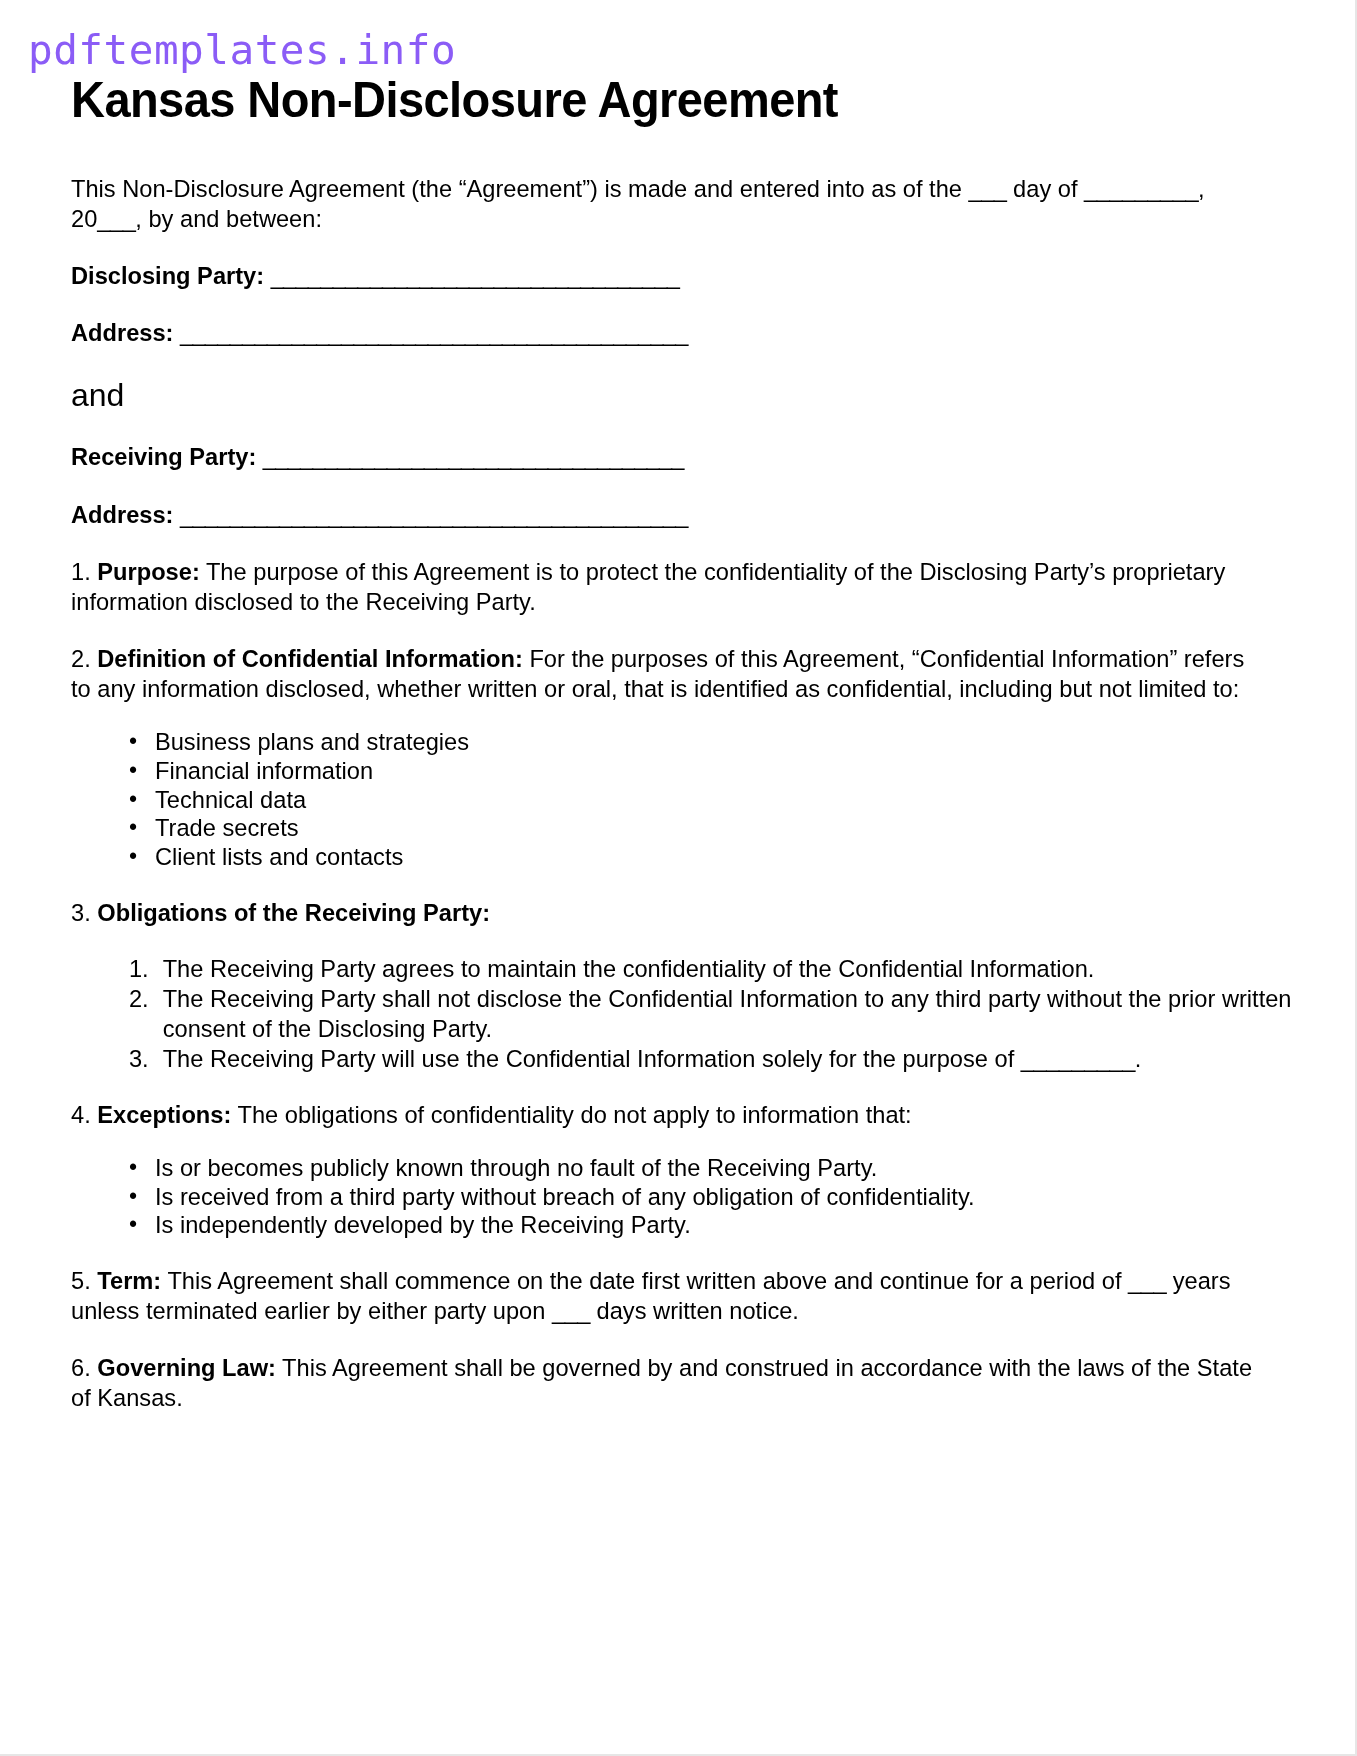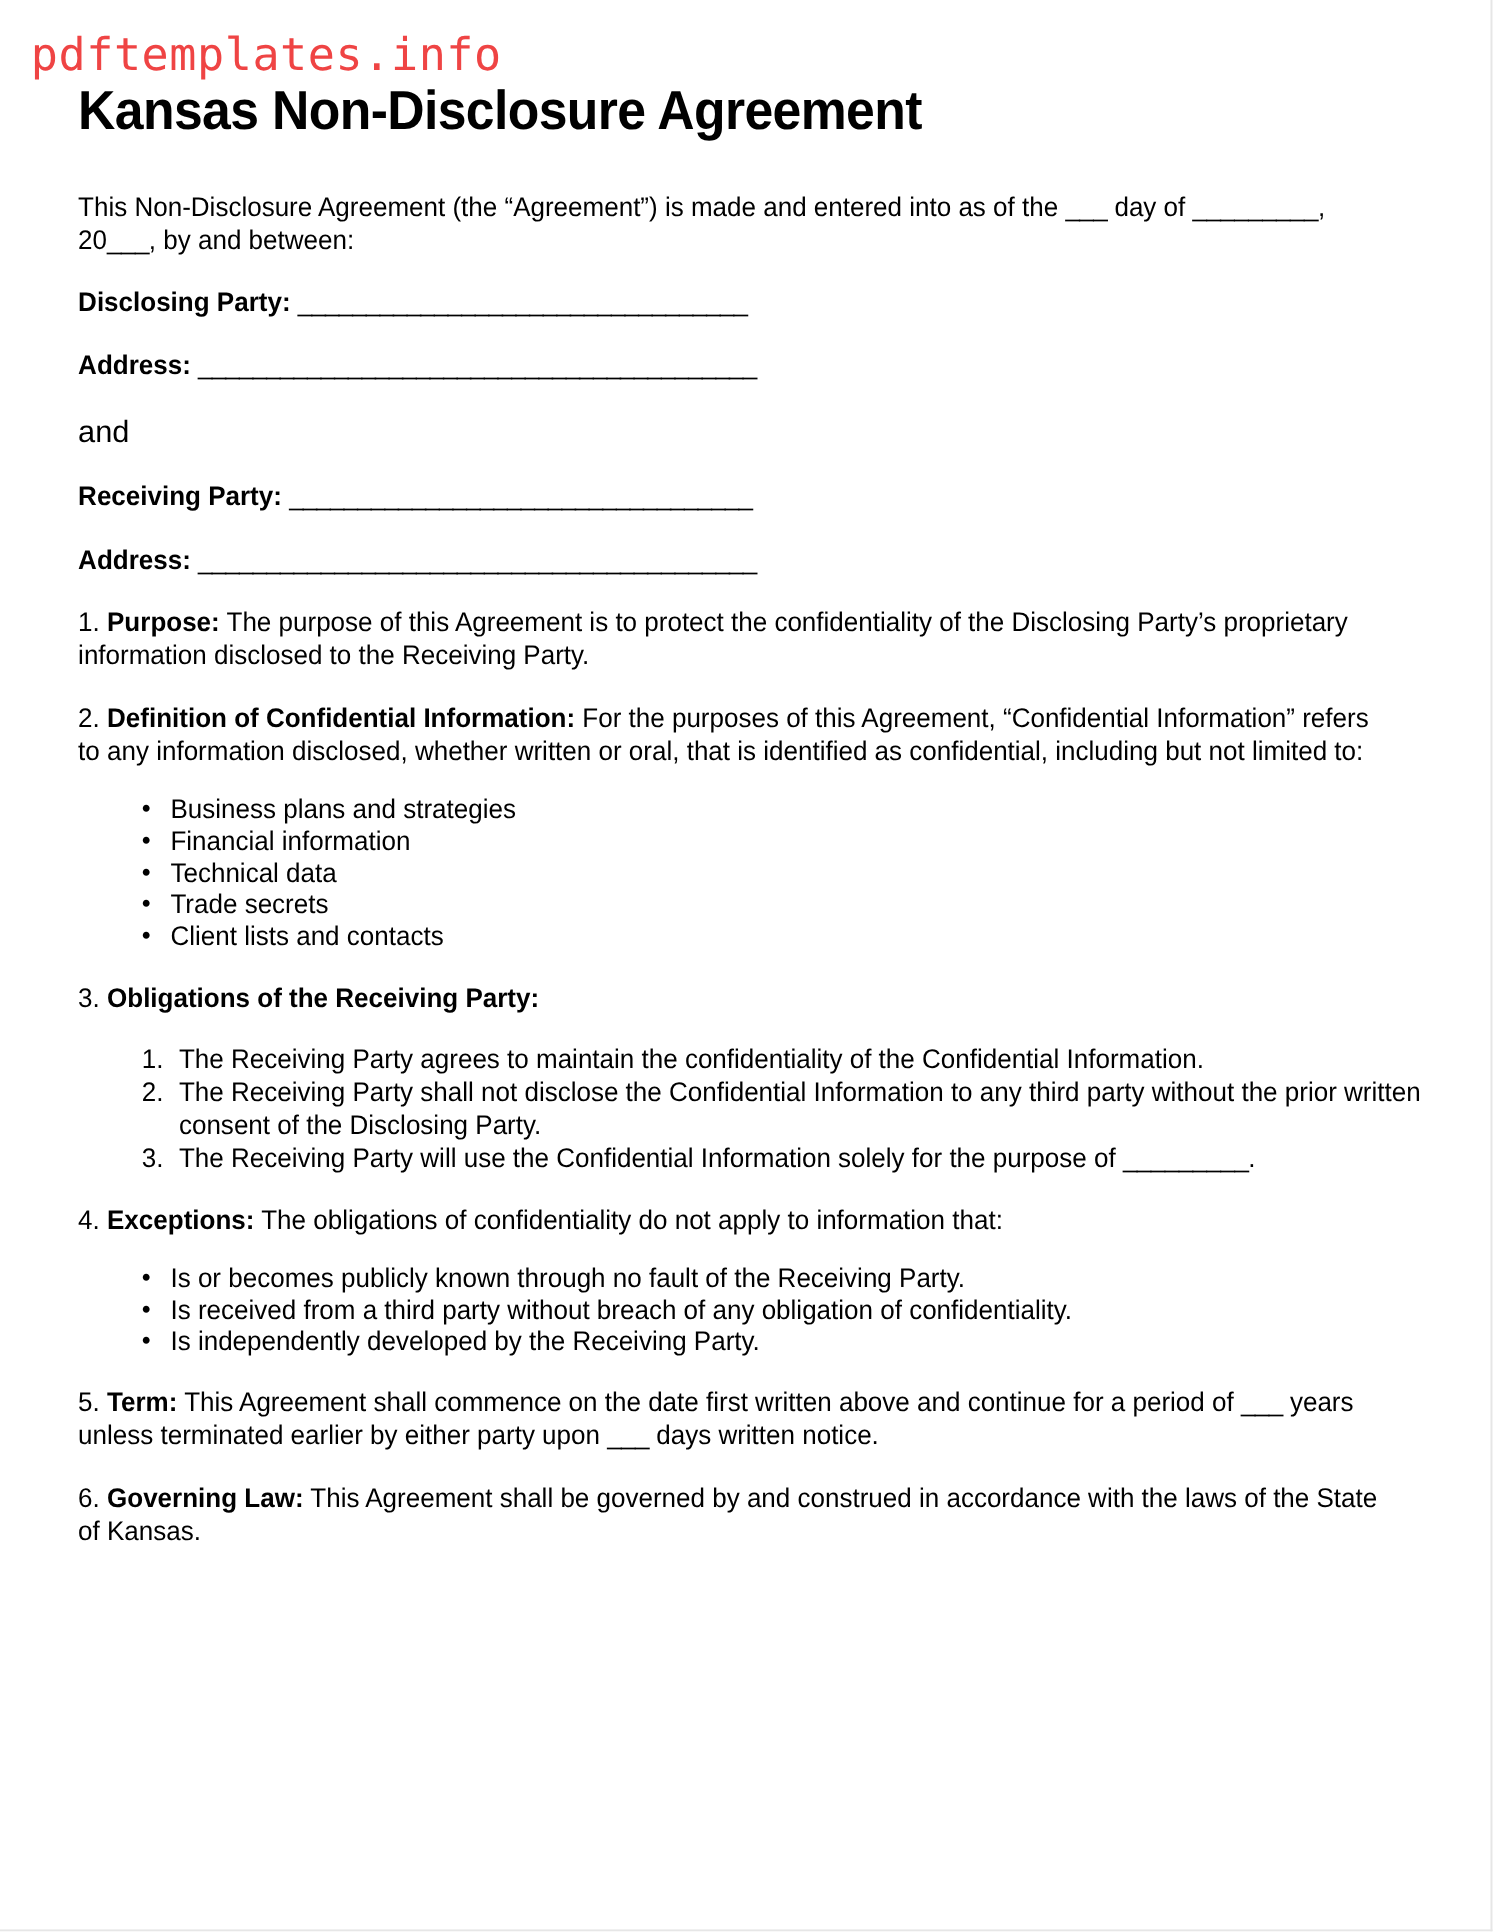--- a/index.html
+++ b/index.html
@@ -30,21 +30,21 @@
     position: absolute;
     left: 71px;
     top: 30px;
     width: 1190px;
   }
 
   
   .watermark {
     font-family: "DejaVu Sans Mono", monospace;
     font-size: 41px;
-    color: #ef4444;
+    color: #8b5cf6;
     letter-spacing: 0.5px;
     line-height: 1.0;
     margin: 0 0 2px -43px;
     white-space: nowrap;
   }
 
   
   .doc-title {
     font-family: "Liberation Sans", sans-serif;
     font-weight: bold;
@@ -77,21 +77,21 @@
     transform: scaleX(0.965);
     transform-origin: left top;
     width: 103.6%;
   }
   .field-line .rule {
     font-weight: normal;
     letter-spacing: -0.8px;
   }
 
   .plain-and {
-    font-size: 28px;
+    font-size: 32px;
     line-height: 1.24;
     margin: 12px 0 27px 0;
     font-weight: normal;
   }
 
   .blank { letter-spacing: -0.5px; }
 
   
   ul.bullets {
     margin: 0 0 26px 0;

